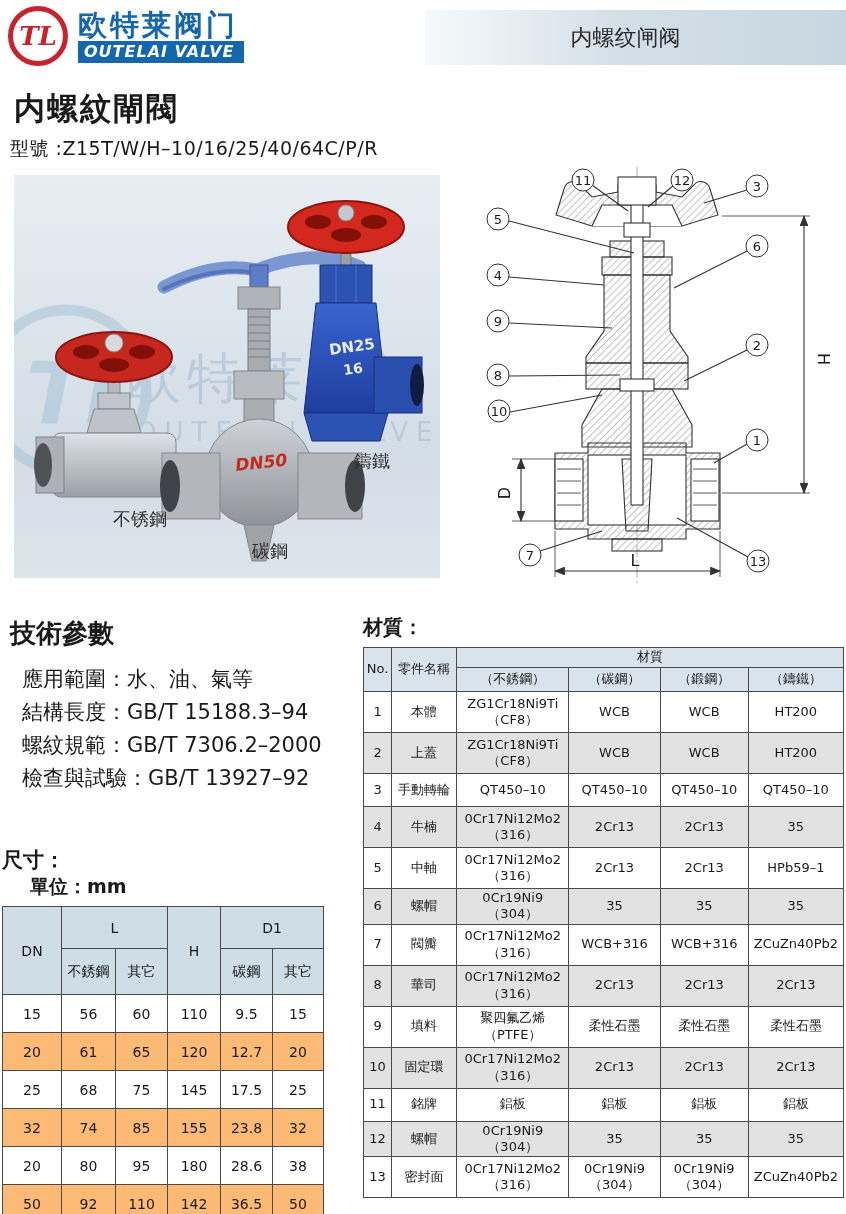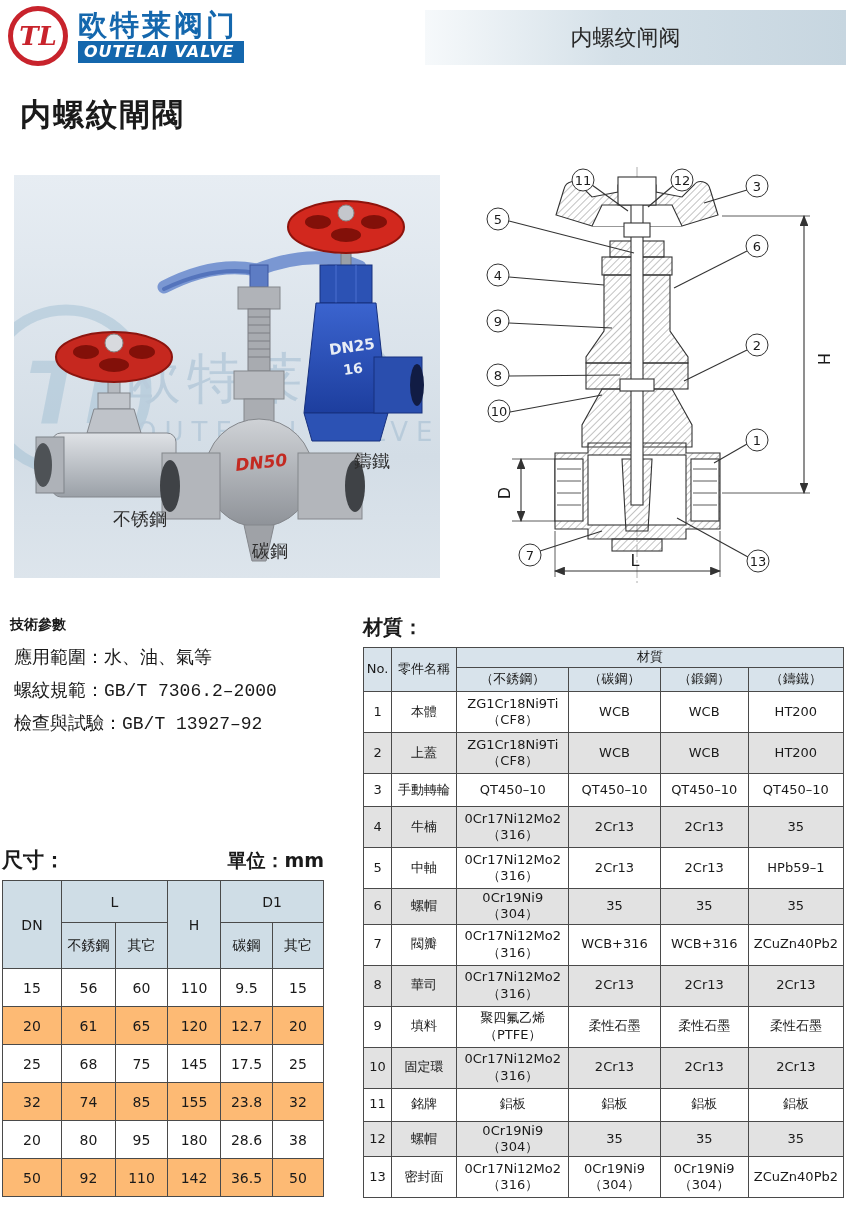--- a/index.html
+++ b/index.html
@@ -20,48 +20,48 @@
   .logo-en{display:inline-block;background:#1467ad;color:#fff;font-style:italic;font-weight:bold;
     font-size:16px;letter-spacing:1px;padding:1px 9px 2px 6px;}
   .header-tab{
     position:absolute;left:425px;top:10px;width:421px;height:55px;box-sizing:border-box;
     background:linear-gradient(90deg,#f6f9fb 0%,#d4e0e8 45%,#c7d6e0 100%);
     display:flex;align-items:center;justify-content:center;padding-right:20px;
     font-size:22px;color:#2a2a2a;
   }
   
   .title-block{position:absolute;left:10px;top:84px;}
-  .title-block h1{margin:10px;font-size:31px;font-weight:bold;letter-spacing:2px;}
+  .title-block h1{margin:4px;font-size:31px;font-weight:bold;letter-spacing:2px;}
   .model-line{font-size:19px;margin-top:6px;letter-spacing:.5px;}
   
   .photo-panel{position:absolute;left:14px;top:175px;width:426px;height:403px;
     background:linear-gradient(180deg,#e7edf3 0%,#d3dde6 70%,#dde5ec 100%);}
   .diagram-panel{position:absolute;left:452px;top:163px;width:394px;height:425px;background:#fff;}
   
   .tech{position:absolute;left:10px;top:616px;width:350px;}
-  .tech h2{margin:0 0 8px 0;font-size:14px;font-weight:bold;}
-  .tech ul{list-style:none;margin:4px;padding:0;font-size:18px;font-family:Liberation Mono, monospace;}
+  .tech h2{margin:0 0 8px 0;font-size:26px;font-weight:bold;}
+  .tech ul{list-style:none;margin:12px;padding:0;font-size:21px;}
   .tech li{line-height:33px;}
   
   .mat-block{position:absolute;left:363px;top:614px;width:481px;}
   .mat-block h2{margin:0 0 6px 0;font-size:20px;font-weight:bold;}
   table{border-collapse:collapse;}
   .mat-table{width:481px;table-layout:fixed;font-size:13px;}
   .mat-table th,.mat-table td{border:1px solid #4a4a4a;text-align:center;vertical-align:middle;
     padding:1px 1px;line-height:1.25;font-weight:normal;}
   .mat-table thead th{background:#d8e3eb;}
   .mat-table td{white-space:pre-line;}
   .mat-table tr.g td{background:#e2e2e2;}
   .mat-table tr.r2{height:41px;}
   .mat-table tr.r1{height:33px;}
   .mat-table tr.hh1{height:20px;border-radius:9px;}
   .mat-table tr.hh2{height:24px;}
   
   .dim-block{position:absolute;left:2px;top:846px;width:322px;}
-  .dim-head{display:flex;justify-content:space-between;align-items:flex-end;margin-bottom:6px;}
+  .dim-head{display:flex;justify-content:space-between;align-items:flex-start;margin-bottom:6px;flex-direction:column;}
   .dim-head .t1{font-size:21px;font-weight:bold;}
   .dim-head .t2{font-size:19px;font-weight:bold;margin-left:28px;}
   .dim-table{width:321px;table-layout:fixed;font-size:14px;}
   .dim-table th,.dim-table td{border:1px solid #4a4a4a;text-align:center;vertical-align:middle;font-weight:normal;}
   .dim-table thead th{background:#cfdde6;}
   .dim-table tr.hg{height:42px;}
   .dim-table tr.hs{height:46px;padding-left:30px;}
   .dim-table tbody tr{height:38px;}
   .dim-table tr.g td{background:#fdba74;}
   svg text{font-family:"DejaVu Sans","Liberation Sans",sans-serif;}
@@ -77,20 +77,21 @@
     <div class="logo-cn">欧特莱阀门</div>
     <div class="logo-en">OUTELAI VALVE</div>
   </div>
 </div>
 <div class="header-tab">
   <span>内螺纹闸阀</span>
 </div>
 
 <div class="title-block">
   <h1>内螺紋閘閥</h1>
+  <div class="model-line">型號 :Z15T/W/H–10/16/25/40/64C/P/R</div>
 </div>
 
 <div class="photo-panel">
 <svg width="426" height="403" viewBox="0 0 426 403">
   <defs>
     <linearGradient id="ss" x1="0" y1="0" x2="0" y2="1">
       <stop offset="0" stop-color="#dfe2e6"></stop>
           <stop offset="1" stop-color="#9aa0a7"></stop>
     </linearGradient>
     <linearGradient id="cs" x1="0" y1="0" x2="0" y2="1">
@@ -278,20 +279,21 @@
   <text x="366" y="196" font-size="16" fill="#1a1a1a" text-anchor="middle" transform="rotate(90 366 196)">H</text>
   <text x="58" y="330" font-size="16" fill="#1a1a1a" text-anchor="middle" transform="rotate(-90 58 330)">D</text>
   <text x="183" y="403" font-size="16" fill="#1a1a1a" text-anchor="middle">L</text>
 </svg>
 </div>
 
 <div class="tech">
   <h2>技術參數</h2>
   <ul>
     <li>應用範圍：水、油、氣等</li>
+    <li>結構長度：GB/T 15188.3–94</li>
     <li>螺紋規範：GB/T 7306.2–2000</li>
     <li>檢查與試驗：GB/T 13927–92</li>
   </ul>
 </div>
 
 <div class="mat-block">
   <h2>材質：</h2>
   <table class="mat-table">
     <colgroup>
         <col style="width:28px">

